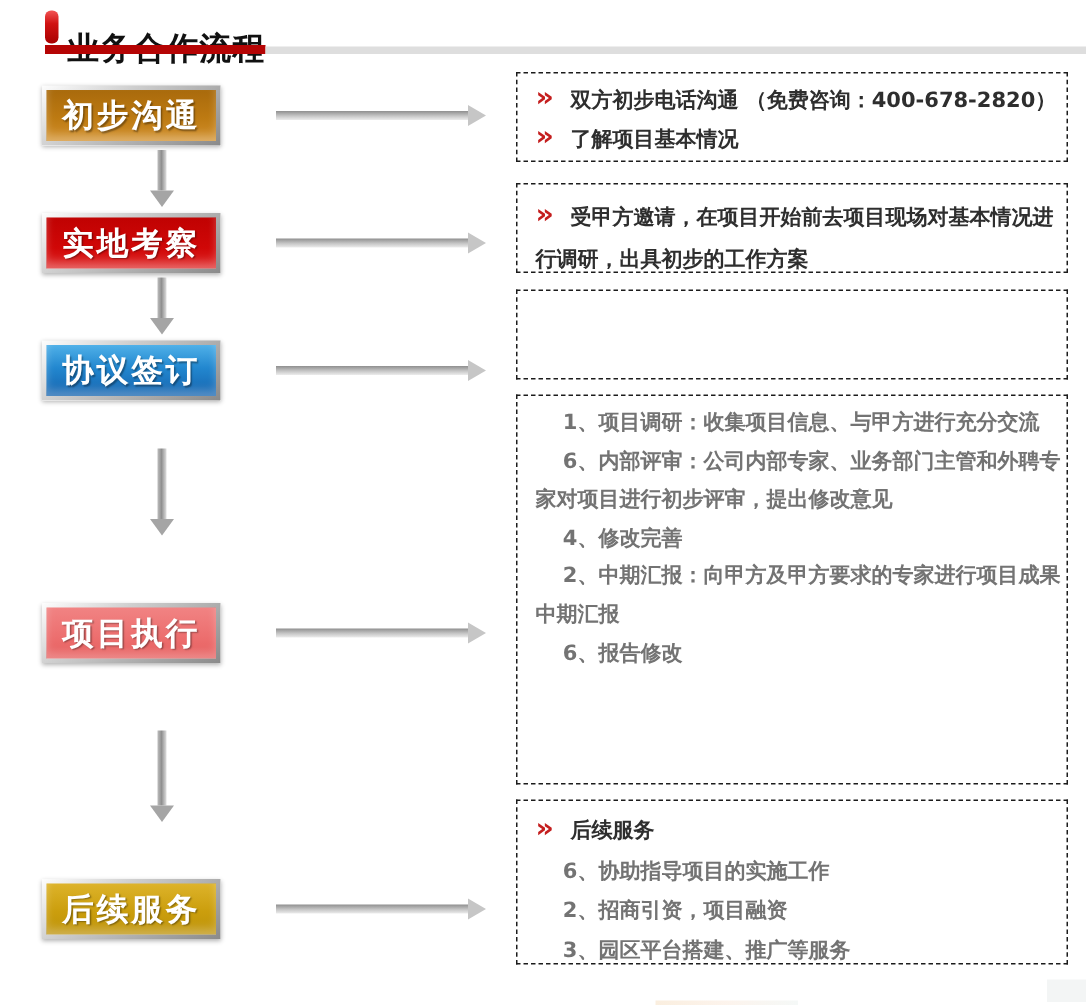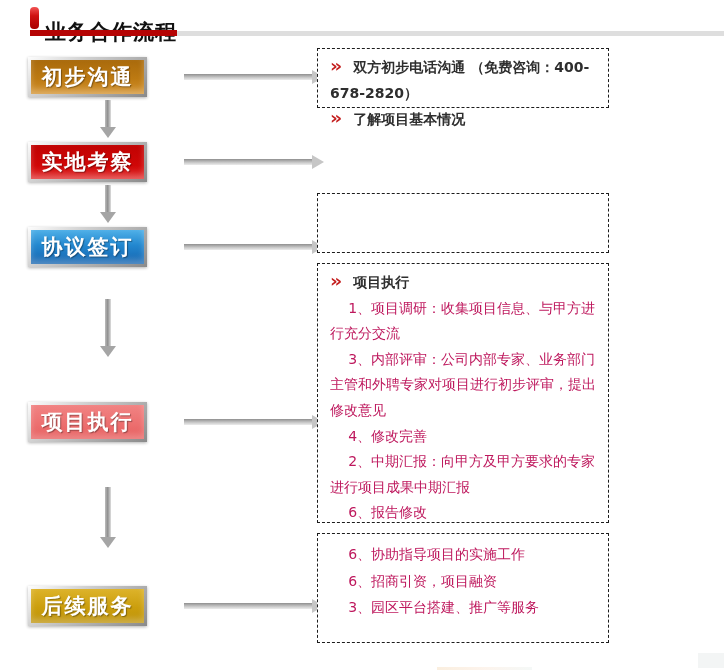--- a/index.html
+++ b/index.html
@@ -40,34 +40,34 @@
   .varrow{position:absolute;left:100px;width:16px;display:flex;flex-direction:column;align-items:center;}
   .vshaft{width:6px;background:linear-gradient(90deg,#bdbdbd 0%,#8f8f8f 45%,#dedede 100%);}
   .vhead{width:0;height:0;border-top:11px solid #a5a5a5;
     border-left:8px solid transparent;border-right:8px solid transparent;}
   .va1{top:100px;} .va1 .vshaft{height:27px;}
   .va2{top:185px;} .va2 .vshaft{height:27px;}
   .va3{top:299px;} .va3 .vshaft{height:47px;}
   .va4{top:487px;} .va4 .vshaft{height:50px;}
 
   
-  .detail{position:absolute;left:317px;width:292px;box-sizing:border-box;background:#fff;
+  .detail{position:absolute;left:344px;width:368px;box-sizing:border-box;background:#fff;
     border:1px dashed #1c1c1c;padding:5px 0 4px 12px;}
   .d1{top:48px;height:60px;}
   .d2{top:122px;height:60px;padding-top:8px;}
   .d3{top:193px;height:60px;}
   .d4{top:263px;height:260px;padding-top:6px;}
   .d5{top:533px;height:110px;padding-top:7px;}
 
   .line{margin:0;font-size:14px;line-height:26px;color:#2e2e2e;}
   .d2 .line{line-height:28px;}
   .d4 .line{line-height:25.6px;}
   .d5 .line{line-height:26.5px;}
   .line.b{font-weight:bold;}
-  .line.n{font-weight:normal;color:#be185d;text-indent:1.3em;}
+  .line.n{font-weight:bold;color:#737373;text-indent:1.3em;}
   .chev{color:#c41e1e;font-weight:bold;font-size:19px;margin-right:11px;line-height:1;
     display:inline-block;transform:scaleY(.95);}
 
   
   .artifact-right{position:absolute;right:0;bottom:2px;width:26px;height:15px;background:#f0f2f3;opacity:.8;}
   .artifact-center{position:absolute;left:437px;bottom:0;width:95px;height:3px;
     background:linear-gradient(90deg,#f7e3c9,#fbece0,#eef4f2);opacity:.6;}
 </style>
 </head>
 <body>
@@ -131,34 +131,37 @@
   <div class="varrow va4">
       <span class="vshaft"></span>
       <span class="vhead"></span>
     </div>
 
   <div class="detail d1">
     <p class="line b"><span class="chev">»</span><span>双方初步电话沟通 （免费咨询：400-678-2820）</span></p>
     <p class="line b"><span class="chev">»</span><span>了解项目基本情况</span></p>
   </div>
 
+  <div class="detail d2">
+    <p class="line b"><span class="chev">»</span><span>受甲方邀请，在项目开始前去项目现场对基本情况进行调研，出具初步的工作方案</span></p>
+  </div>
 
   <div class="detail d3">
   </div>
 
   <div class="detail d4">
-    <p class="line b"><span class="chev">»</span><span>项目执行</span></p>
     <p class="line n">1、项目调研：收集项目信息、与甲方进行充分交流</p>
-    <p class="line n">3、内部评审：公司内部专家、业务部门主管和外聘专家对项目进行初步评审，提出修改意见</p>
+    <p class="line n">6、内部评审：公司内部专家、业务部门主管和外聘专家对项目进行初步评审，提出修改意见</p>
     <p class="line n">4、修改完善</p>
     <p class="line n">2、中期汇报：向甲方及甲方要求的专家进行项目成果中期汇报</p>
     <p class="line n">6、报告修改</p>
   </div>
 
   <div class="detail d5">
+    <p class="line b"><span class="chev">»</span><span>后续服务</span></p>
     <p class="line n">6、协助指导项目的实施工作</p>
-    <p class="line n">6、招商引资，项目融资</p>
+    <p class="line n">2、招商引资，项目融资</p>
     <p class="line n">3、园区平台搭建、推广等服务</p>
   </div>
 
   <div class="artifact-right"></div>
   <div class="artifact-center"></div>
 </div>
 
 </body></html>

